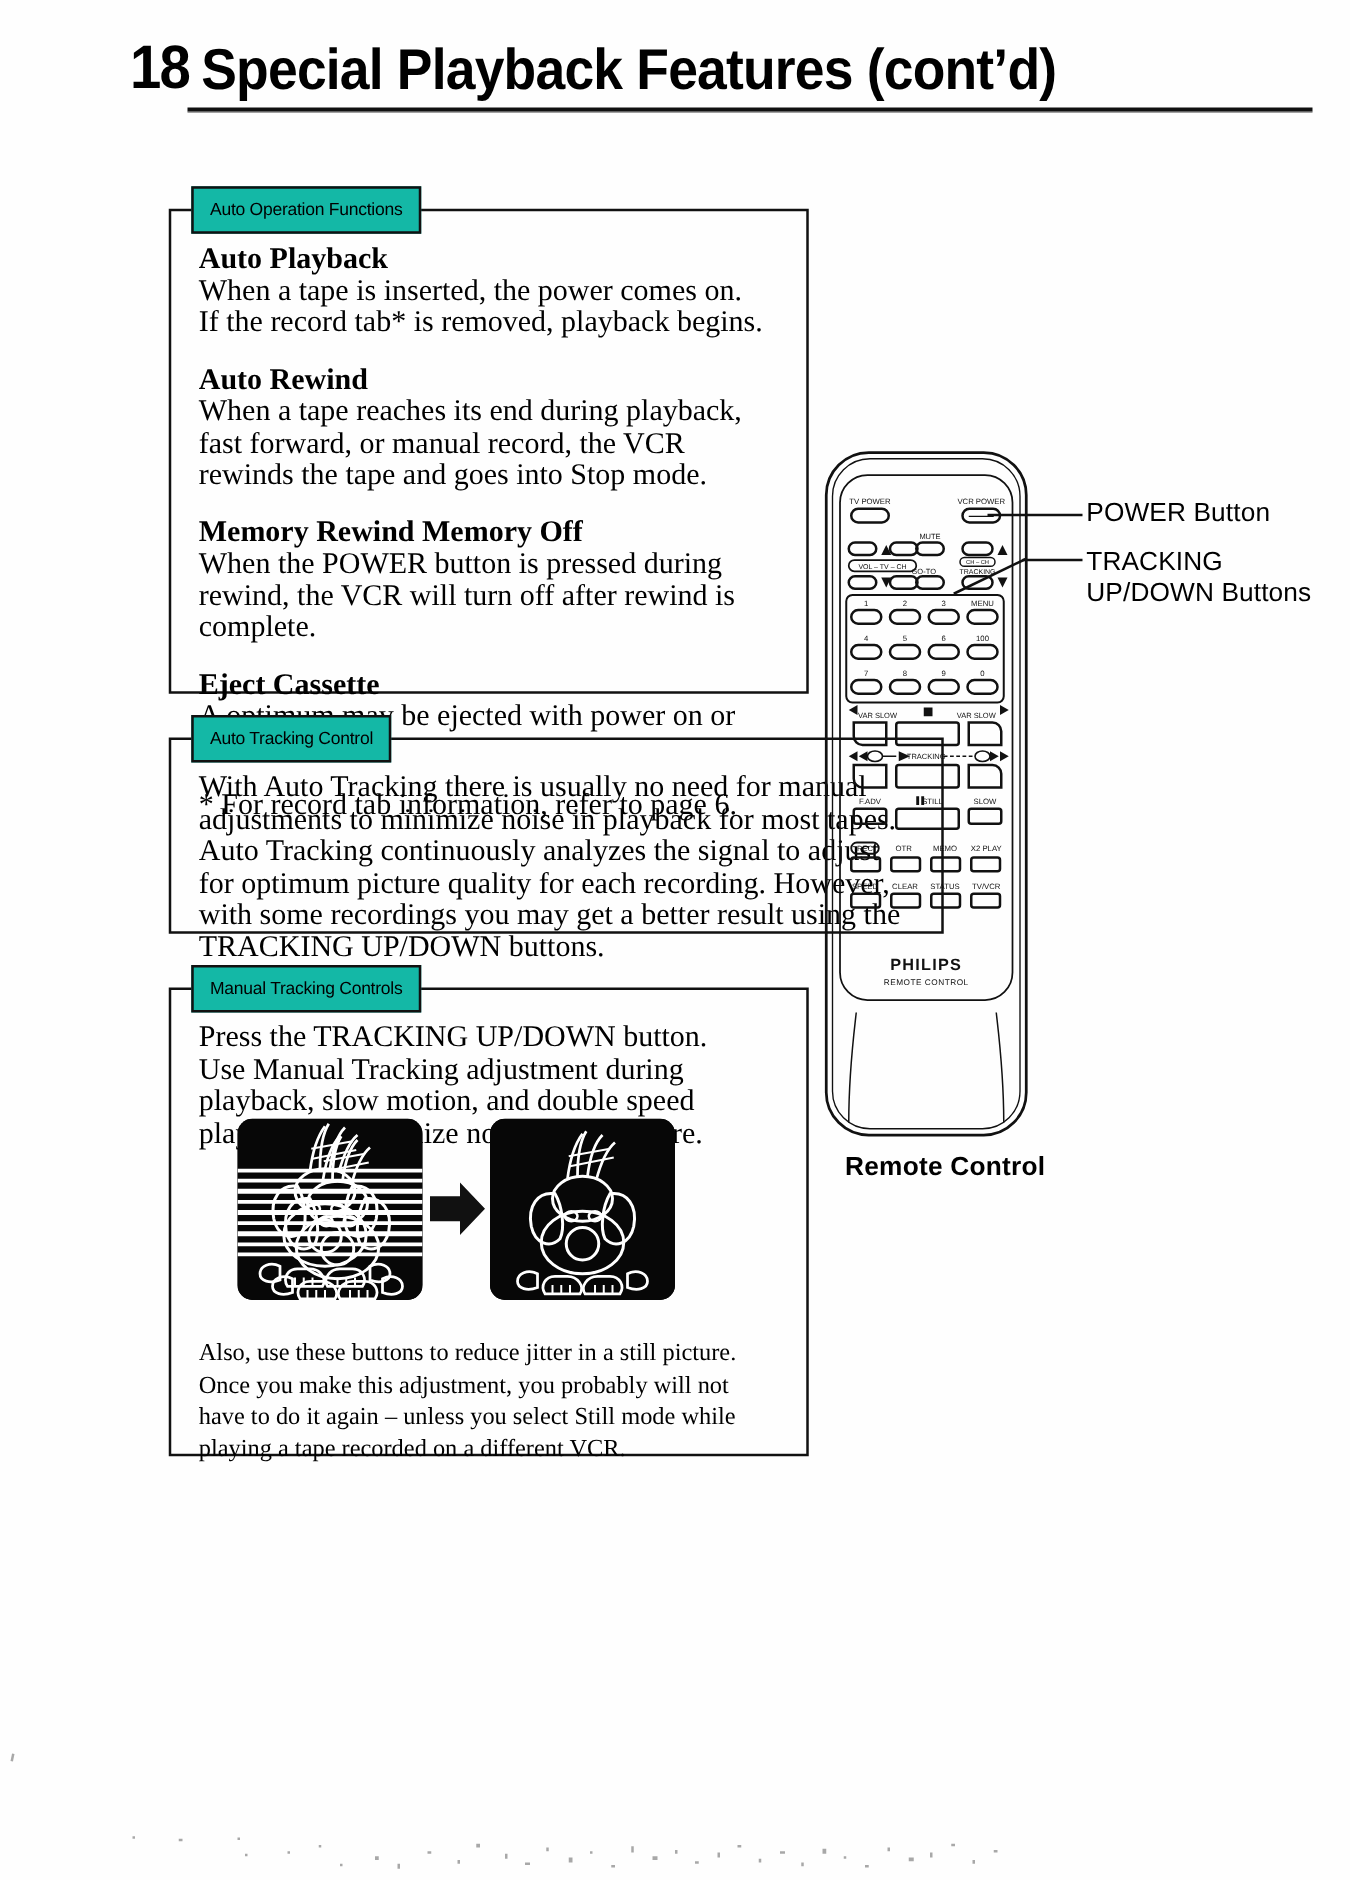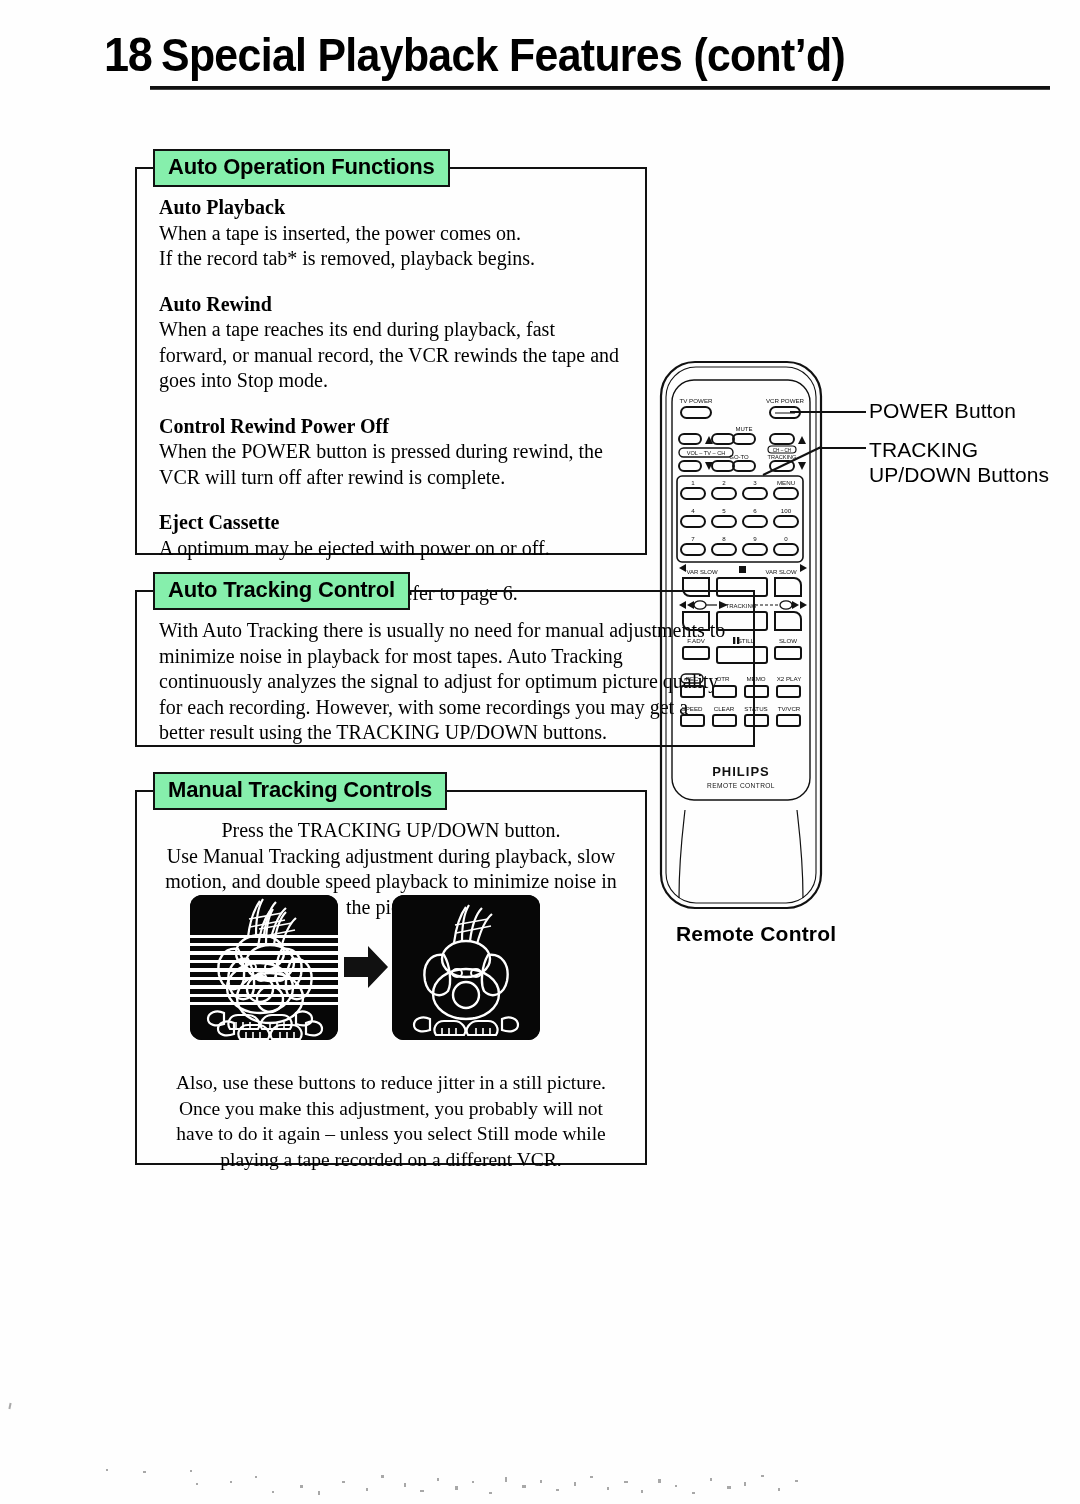--- a/index.html
+++ b/index.html
@@ -74,34 +74,34 @@
   .panel {
     position: absolute;
     border: 2px solid #111;
     box-sizing: border-box;
     background: transparent;
   }
   .panel-label {
     position: absolute;
     top: -20px;
     left: 16px;
-    background: #86efac;
+    background: #14b8a6;
     border: 2px solid #111;
     padding: 3px 13px 5px 13px;
     font-family: "Liberation Sans", sans-serif;
-    font-weight: bold;
-    font-size: 22px;
+    font-weight: normal;
+    font-size: 14px;
     line-height: 26px;
     letter-spacing: -0.2px;
     white-space: nowrap;
     z-index: 3;
   }
   .panel-body {
     padding: 26px 22px 14px 22px;
-    font-size: 20px;
+    font-size: 24px;
     line-height: 25.5px;
   }
   .para {
     margin: 0 0 20px 0;
   }
   .para:last-child { margin-bottom: 0; }
   .para b, .sub-head {
     font-weight: bold;
     display: block;
   }
@@ -197,41 +197,41 @@
         <span style="white-space:pre-line;">When a tape is inserted, the power comes on.
 If the record tab* is removed, playback begins.</span>
       </div>
 
       <div class="para">
         <span class="sub-head">Auto Rewind</span>
         <span>When a tape reaches its end during playback, fast forward, or manual record, the VCR rewinds the tape and goes into Stop mode.</span>
       </div>
 
       <div class="para">
-        <span class="sub-head">Control Rewind Power Off</span>
+        <span class="sub-head">Memory Rewind Memory Off</span>
         <span>When the POWER button is pressed during rewind, the VCR will turn off after rewind is complete.</span>
       </div>
 
       <div class="para">
         <span class="sub-head">Eject Cassette</span>
         <span>A optimum may be ejected with power on or off.</span>
       </div>
 
       <div class="para note">* For record tab information, refer to page 6.</div>
     </div>
   </div>
 
   <div class="panel" style="left:135px; top:590px; width:620px; height:157px;">
     <div class="panel-label">Auto Tracking Control</div>
     <div class="panel-body">
       <div class="para tight">With Auto Tracking there is usually no need for manual adjustments to minimize noise in playback for most tapes. Auto Tracking continuously analyzes the signal to adjust for optimum picture quality for each recording. However, with some recordings you may get a better result using the TRACKING UP/DOWN buttons.</div>
     </div>
   </div>
 
-  <div class="panel" style="left:135px; top:790px; width:512px; height:375px;text-align:center;">
+  <div class="panel" style="left:135px; top:790px; width:512px; height:375px;">
     <div class="panel-label">Manual Tracking Controls</div>
     <div class="panel-body">
       <div class="para tight" style="white-space:pre-line;">Press the TRACKING UP/DOWN button.
 Use Manual Tracking adjustment during playback, slow motion, and double speed playback to minimize noise in the picture.</div>
     </div>
     <div style="position:absolute; left:22px; right:22px; top:278px;">
       <div class="para tight" style="font-size:19.5px; line-height:25.5px;">Also, use these buttons to reduce jitter in a still picture. Once you make this adjustment, you probably will not have to do it again – unless you select Still mode while playing a tape recorded on a different VCR.</div>
     </div>
   </div>
 

